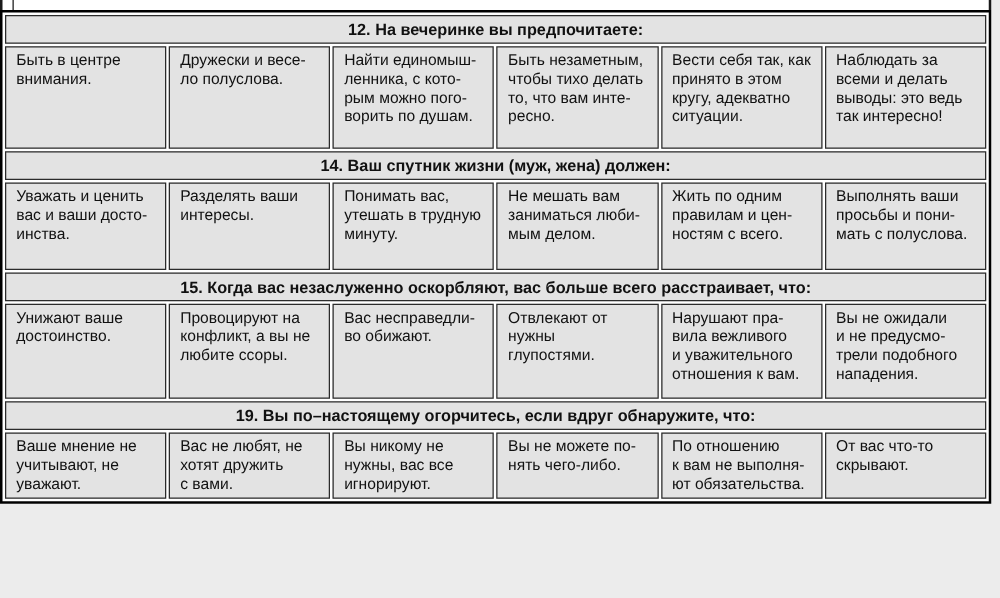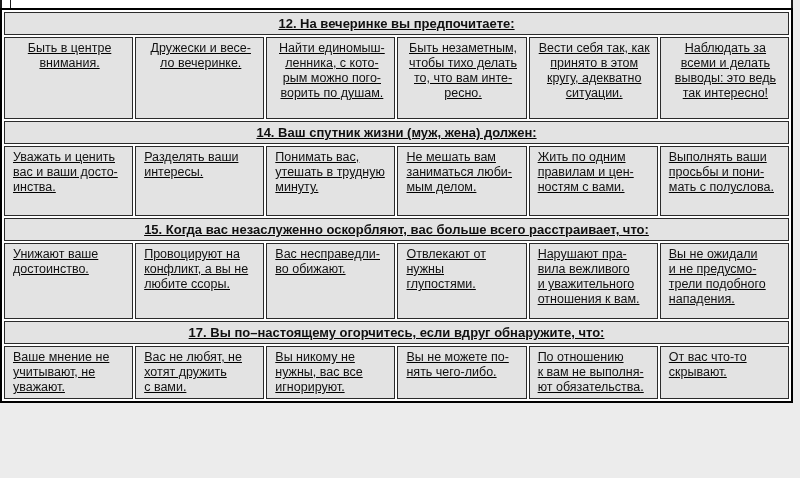--- a/index.html
+++ b/index.html
@@ -9,21 +9,20 @@
   body {
     width: 800px;
     height: 478px;
     background: #ececec;
     font-family: "Liberation Sans", sans-serif;
     overflow: hidden;
   }
   .page {
     width: 800px;
     height: 478px;
-    text-decoration: underline;
   }
   
   .top-strip {
     position: relative;
     height: 8px;
     background: #ffffff;
     margin-right: 7px;
   }
   .top-strip .vline {
     position: absolute;
@@ -57,21 +56,21 @@
   table.questionnaire td.qheader {
     font-weight: bold;
     text-align: center;
     vertical-align: middle;
     font-size: 13px;
     line-height: 15px;
     padding: 2px 4px;
     white-space: normal;
     height: 17px;
   }
-  tr.row-h1 td { height: 74px; text-align: center; }
+  tr.row-h1 td { height: 74px; }
   tr.row-h2 td { height: 60px; }
   tr.row-h3 td { height: 62px; }
   tr.row-h4 td { height: 68px; }
   tr.row-h5 td { height: 44px; }
 </style>
 </head>
 <body>
 
 <div class="page">
 
@@ -84,21 +83,21 @@
   <table class="questionnaire">
     <tbody>
 
       <tr>
         <td colspan="6" class="qheader">12. На вечеринке вы предпочитаете:</td>
       </tr>
       <tr class="row-h1">
         <td>Быть в центре
 внимания.</td>
         <td>Дружески и весе-
-ло вечеринке.</td>
+ло полуслова.</td>
         <td>Найти единомыш-
 ленника, с кото-
 рым можно пого-
 ворить по душам.</td>
         <td>Быть незаметным,
 чтобы тихо делать
 то, что вам инте-
 ресно.</td>
         <td>Вести себя так, как
 принято в этом
@@ -121,21 +120,21 @@
         <td>Разделять ваши
 интересы.</td>
         <td>Понимать вас,
 утешать в трудную
 минуту.</td>
         <td>Не мешать вам
 заниматься люби-
 мым делом.</td>
         <td>Жить по одним
 правилам и цен-
-ностям с вами.</td>
+ностям с всего.</td>
         <td>Выполнять ваши
 просьбы и пони-
 мать с полуслова.</td>
       </tr>
 
       <tr>
         <td colspan="6" class="qheader">15. Когда вас незаслуженно оскорбляют, вас больше всего расстраивает, что:</td>
       </tr>
       <tr class="row-h4">
         <td>Унижают ваше
@@ -151,21 +150,21 @@
 вила вежливого
 и уважительного
 отношения к вам.</td>
         <td>Вы не ожидали
 и не предусмо-
 трели подобного
 нападения.</td>
       </tr>
 
       <tr>
-        <td colspan="6" class="qheader">17. Вы по–настоящему огорчитесь, если вдруг обнаружите, что:</td>
+        <td colspan="6" class="qheader">19. Вы по–настоящему огорчитесь, если вдруг обнаружите, что:</td>
       </tr>
       <tr class="row-h5">
         <td>Ваше мнение не
 учитывают, не
 уважают.</td>
         <td>Вас не любят, не
 хотят дружить
 с вами.</td>
         <td>Вы никому не
 нужны, вас все

